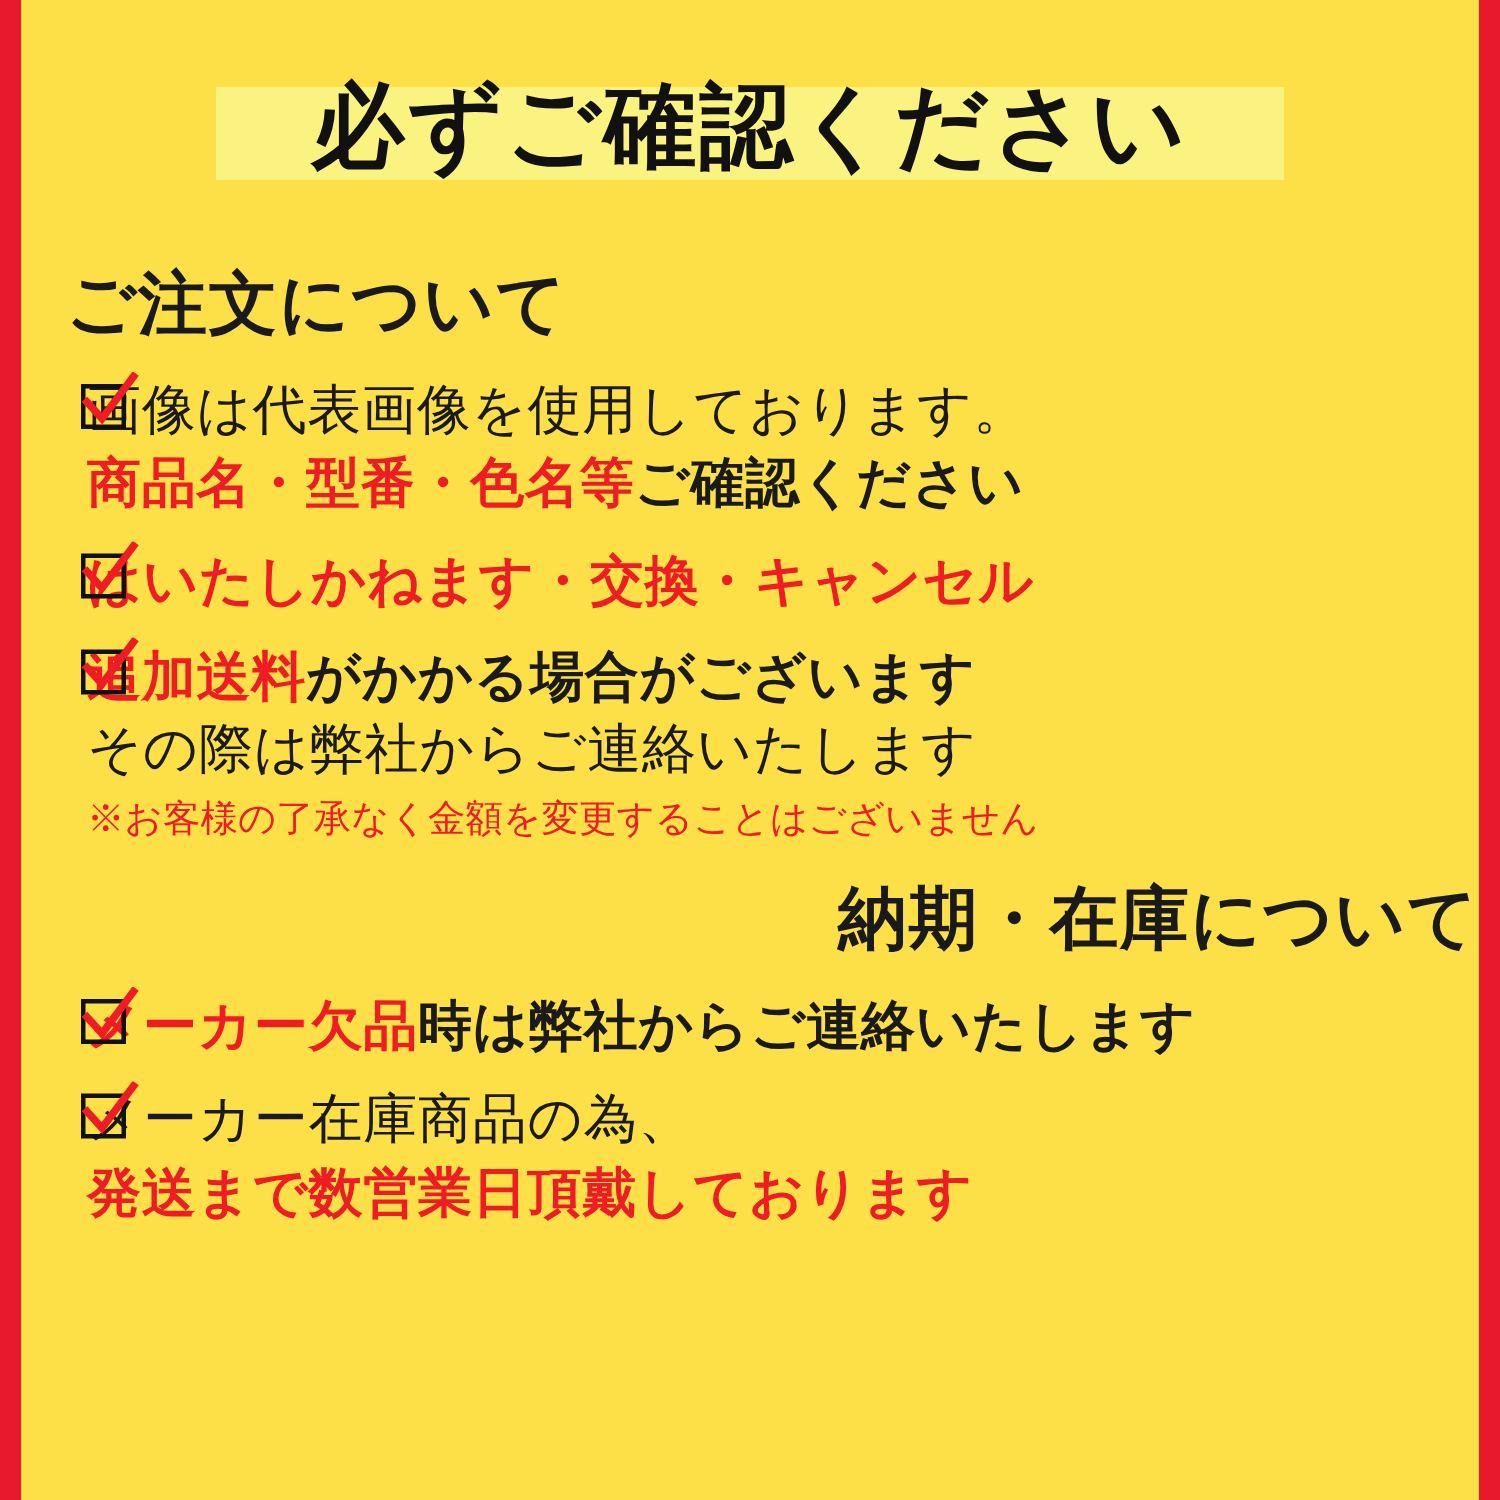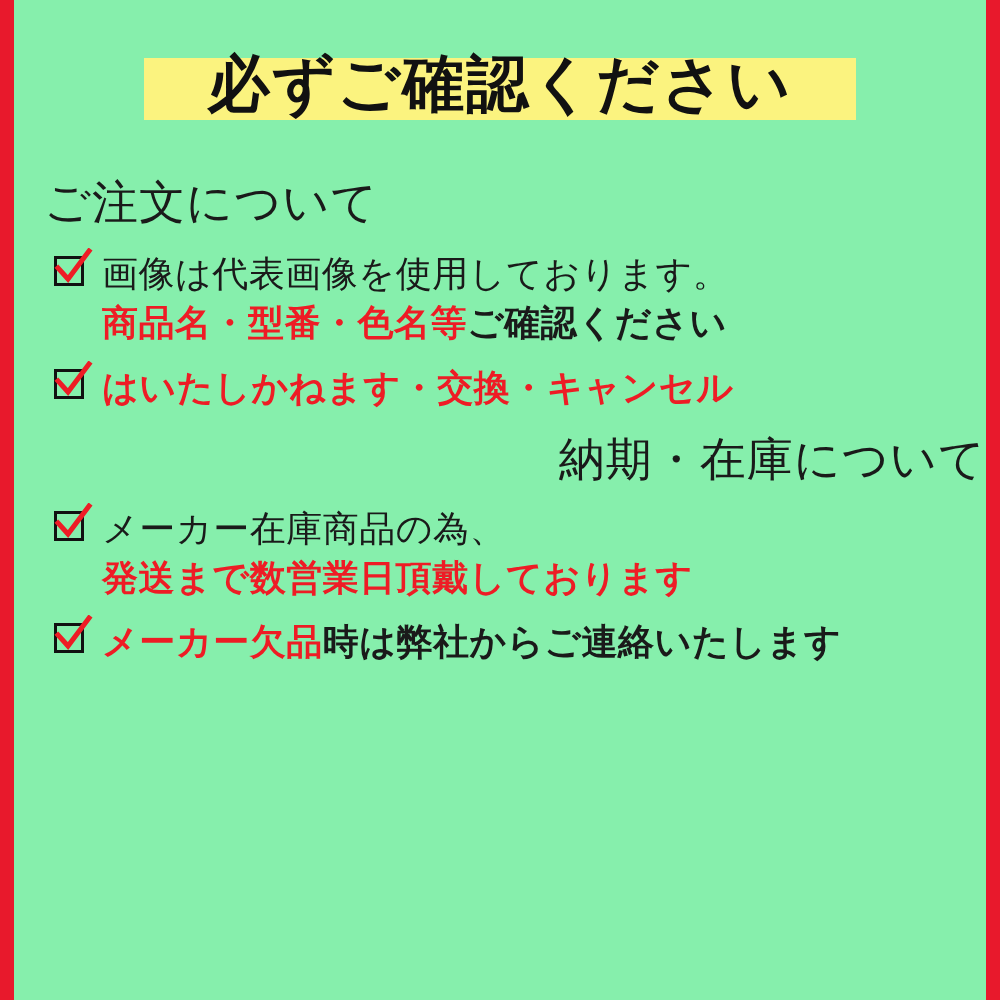--- a/index.html
+++ b/index.html
@@ -11,21 +11,21 @@
     height: 1000px;
     background: #ffffff;
     font-family: "Liberation Sans", sans-serif;
     overflow: hidden;
   }
   .page {
     position: relative;
     width: 1000px;
     height: 1000px;
     box-sizing: border-box;
-    background: #86efac;
+    background: #fde047;
   }
   
   .side-bar {
     position: absolute;
     top: 0;
     width: 14px;
     height: 1000px;
     background: #e8192c;
   }
   .side-bar.left { left: 0; }
@@ -60,35 +60,35 @@
     font-family: "DejaVu Serif", "Liberation Serif", serif;
     font-weight: bold;
     font-size: 62px;
     letter-spacing: 2px;
     color: #111111;
     line-height: 100px;
   }
 
   .section-heading {
     font-family: "DejaVu Serif", "Liberation Serif", serif;
-    font-weight: normal;
+    font-weight: bold;
     font-size: 46px;
     color: #1a1a1a;
     letter-spacing: 1px;
     margin-left: 30px;
   }
   .section-heading.first { margin-top: 38px; }
   .section-heading.second { margin-top: 18px; text-align: right; }
 
   .items {
     margin-top: 6px;
   }
   .item {
     position: relative;
-    padding-left: 88px;
+    padding-left: 44px;
     margin-top: 16px;
   }
   .item.tight { margin-top: 14px; }
 
   .check {
     position: absolute;
     left: 40px;
     top: 6px;
     width: 34px;
     height: 34px;
@@ -164,44 +164,55 @@
       <div class="item">
         <span class="check">
           <span class="box"></span>
           <svg class="mark" viewBox="0 0 40 40" aria-hidden="true">
             <polyline points="5,20 15,31 36,3" fill="none" stroke="#ee1c25" stroke-width="5" stroke-linecap="square"></polyline>
           </svg>
         </span>
         <div class="line red">はいたしかねます・交換・キャンセル</div>
       </div>
 
+      <div class="item">
+        <span class="check">
+          <span class="box"></span>
+          <svg class="mark" viewBox="0 0 40 40" aria-hidden="true">
+            <polyline points="5,20 15,31 36,3" fill="none" stroke="#ee1c25" stroke-width="5" stroke-linecap="square"></polyline>
+          </svg>
+        </span>
+        <div class="line"><span class="red">追加送料</span><span class="blk">がかかる場合がございます</span></div>
+        <div class="line">その際は弊社からご連絡いたします</div>
+        <div class="note">※お客様の了承なく金額を変更することはございません</div>
+      </div>
 
     </div>
 
     <div class="section-heading second">納期・在庫について</div>
 
     <div class="items">
+
+      <div class="item">
+        <span class="check">
+          <span class="box"></span>
+          <svg class="mark" viewBox="0 0 40 40" aria-hidden="true">
+            <polyline points="5,20 15,31 36,3" fill="none" stroke="#ee1c25" stroke-width="5" stroke-linecap="square"></polyline>
+          </svg>
+        </span>
+        <div class="line"><span class="red">メーカー欠品</span><span class="blk">時は弊社からご連絡いたします</span></div>
+      </div>
 
       <div class="item tight">
         <span class="check">
           <span class="box"></span>
           <svg class="mark" viewBox="0 0 40 40" aria-hidden="true">
             <polyline points="5,20 15,31 36,3" fill="none" stroke="#ee1c25" stroke-width="5" stroke-linecap="square"></polyline>
           </svg>
         </span>
         <div class="line">メーカー在庫商品の為、</div>
         <div class="line red">発送まで数営業日頂戴しております</div>
       </div>
 
-      <div class="item">
-        <span class="check">
-          <span class="box"></span>
-          <svg class="mark" viewBox="0 0 40 40" aria-hidden="true">
-            <polyline points="5,20 15,31 36,3" fill="none" stroke="#ee1c25" stroke-width="5" stroke-linecap="square"></polyline>
-          </svg>
-        </span>
-        <div class="line"><span class="red">メーカー欠品</span><span class="blk">時は弊社からご連絡いたします</span></div>
-      </div>
-
     </div>
 
   </div>
 </div>
 
 </body></html>

